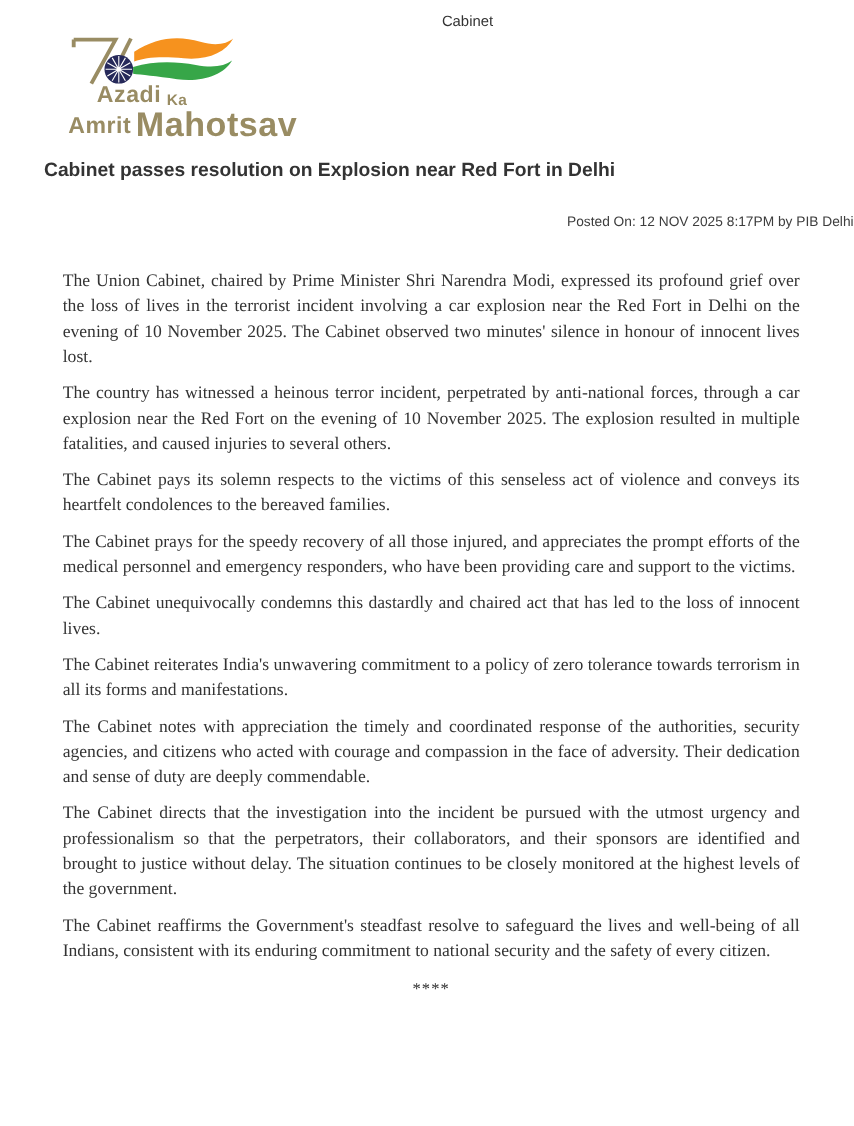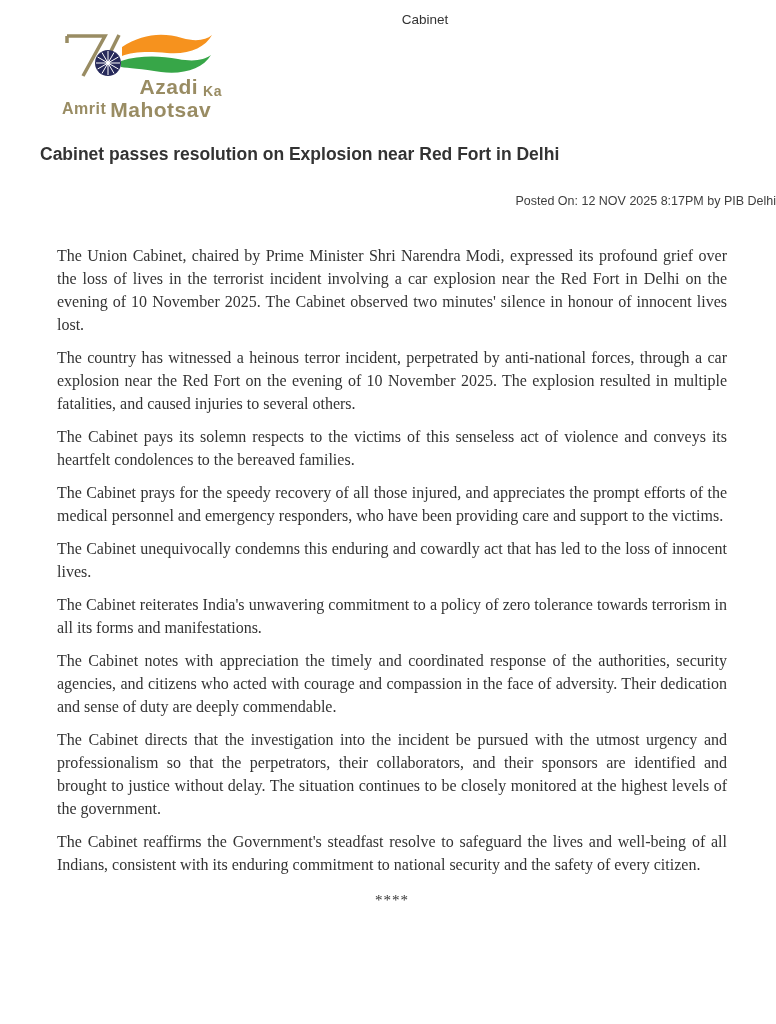--- a/index.html
+++ b/index.html
@@ -32,26 +32,26 @@
     width: 160px;
   }
   .akam-logo svg { display: block; }
   .akam-text {
     margin-top: -2px;
     line-height: 1;
     color: #998C63;
     font-weight: bold;
     letter-spacing: 0.5px;
   }
-  .akam-line1 { padding-left: 26px; text-align: right; }
+  .akam-line1 { padding-left: 26px; }
   .akam-line1 .w-azadi { font-size: 21px; }
   .akam-line1 .w-ka { font-size: 14px; margin-left: 5px; vertical-align: -2px; }
   .akam-line2 { margin-top: 1px; }
-  .akam-line2 .w-amrit { font-size: 16px; vertical-align: 3px; }
-  .akam-line2 .w-mahotsav { font-size: 21px; margin-left: 4px; }
+  .akam-line2 .w-amrit { font-size: 21px; vertical-align: 3px; }
+  .akam-line2 .w-mahotsav { font-size: 31px; margin-left: 4px; }
 
   
   .release-title {
     position: absolute;
     top: 132px;
     left: 40px;
     width: 696px;
     text-align: left;
     font-size: 17.5px;
     font-weight: bold;
@@ -143,19 +143,19 @@
 
 <h1 class="release-title">Cabinet passes resolution on Explosion near Red Fort in Delhi</h1>
 
 <div class="posted-on">Posted On: 12 NOV 2025 8:17PM by PIB Delhi</div>
 
 <div class="article-body">
   <p>The Union Cabinet, chaired by Prime Minister Shri Narendra Modi, expressed its profound grief over the loss of lives in the terrorist incident involving a car explosion near the Red Fort in Delhi on the evening of 10 November 2025. The Cabinet observed two minutes' silence in honour of innocent lives lost.</p>
   <p>The country has witnessed a heinous terror incident, perpetrated by anti-national forces, through a car explosion near the Red Fort on the evening of 10 November 2025. The explosion resulted in multiple fatalities, and caused injuries to several others.</p>
   <p>The Cabinet pays its solemn respects to the victims of this senseless act of violence and conveys its heartfelt condolences to the bereaved families.</p>
   <p>The Cabinet prays for the speedy recovery of all those injured, and appreciates the prompt efforts of the medical personnel and emergency responders, who have been providing care and support to the victims.</p>
-  <p>The Cabinet unequivocally condemns this enduring and cowardly act that has led to the loss of innocent lives.</p>
+  <p>The Cabinet unequivocally condemns this dastardly and chaired act that has led to the loss of innocent lives.</p>
   <p>The Cabinet reiterates India's unwavering commitment to a policy of zero tolerance towards terrorism in all its forms and manifestations.</p>
   <p>The Cabinet notes with appreciation the timely and coordinated response of the authorities, security agencies, and citizens who acted with courage and compassion in the face of adversity. Their dedication and sense of duty are deeply commendable.</p>
   <p>The Cabinet directs that the investigation into the incident be pursued with the utmost urgency and professionalism so that the perpetrators, their collaborators, and their sponsors are identified and brought to justice without delay. The situation continues to be closely monitored at the highest levels of the government.</p>
   <p>The Cabinet reaffirms the Government's steadfast resolve to safeguard the lives and well-being of all Indians, consistent with its enduring commitment to national security and the safety of every citizen.</p>
   <div class="end-mark">****</div>
 </div>
 
 </body></html>

